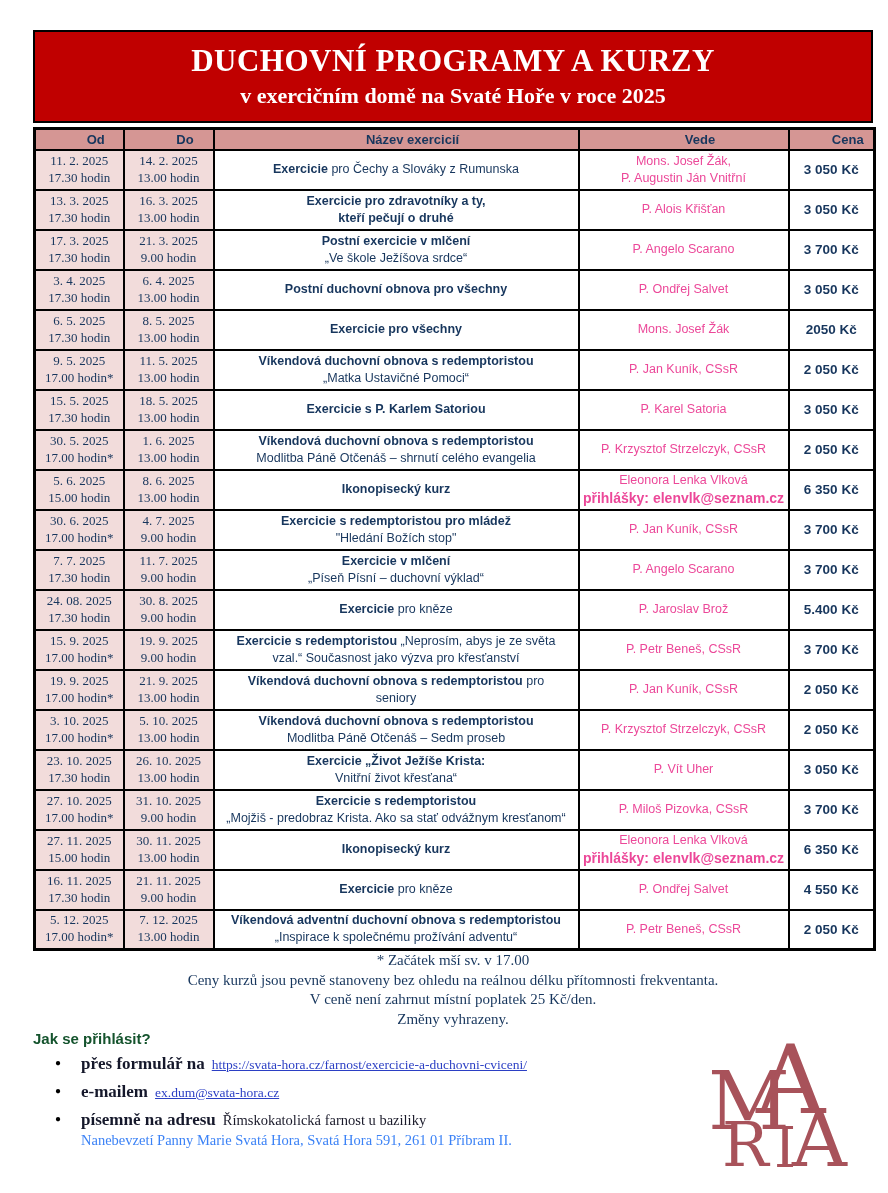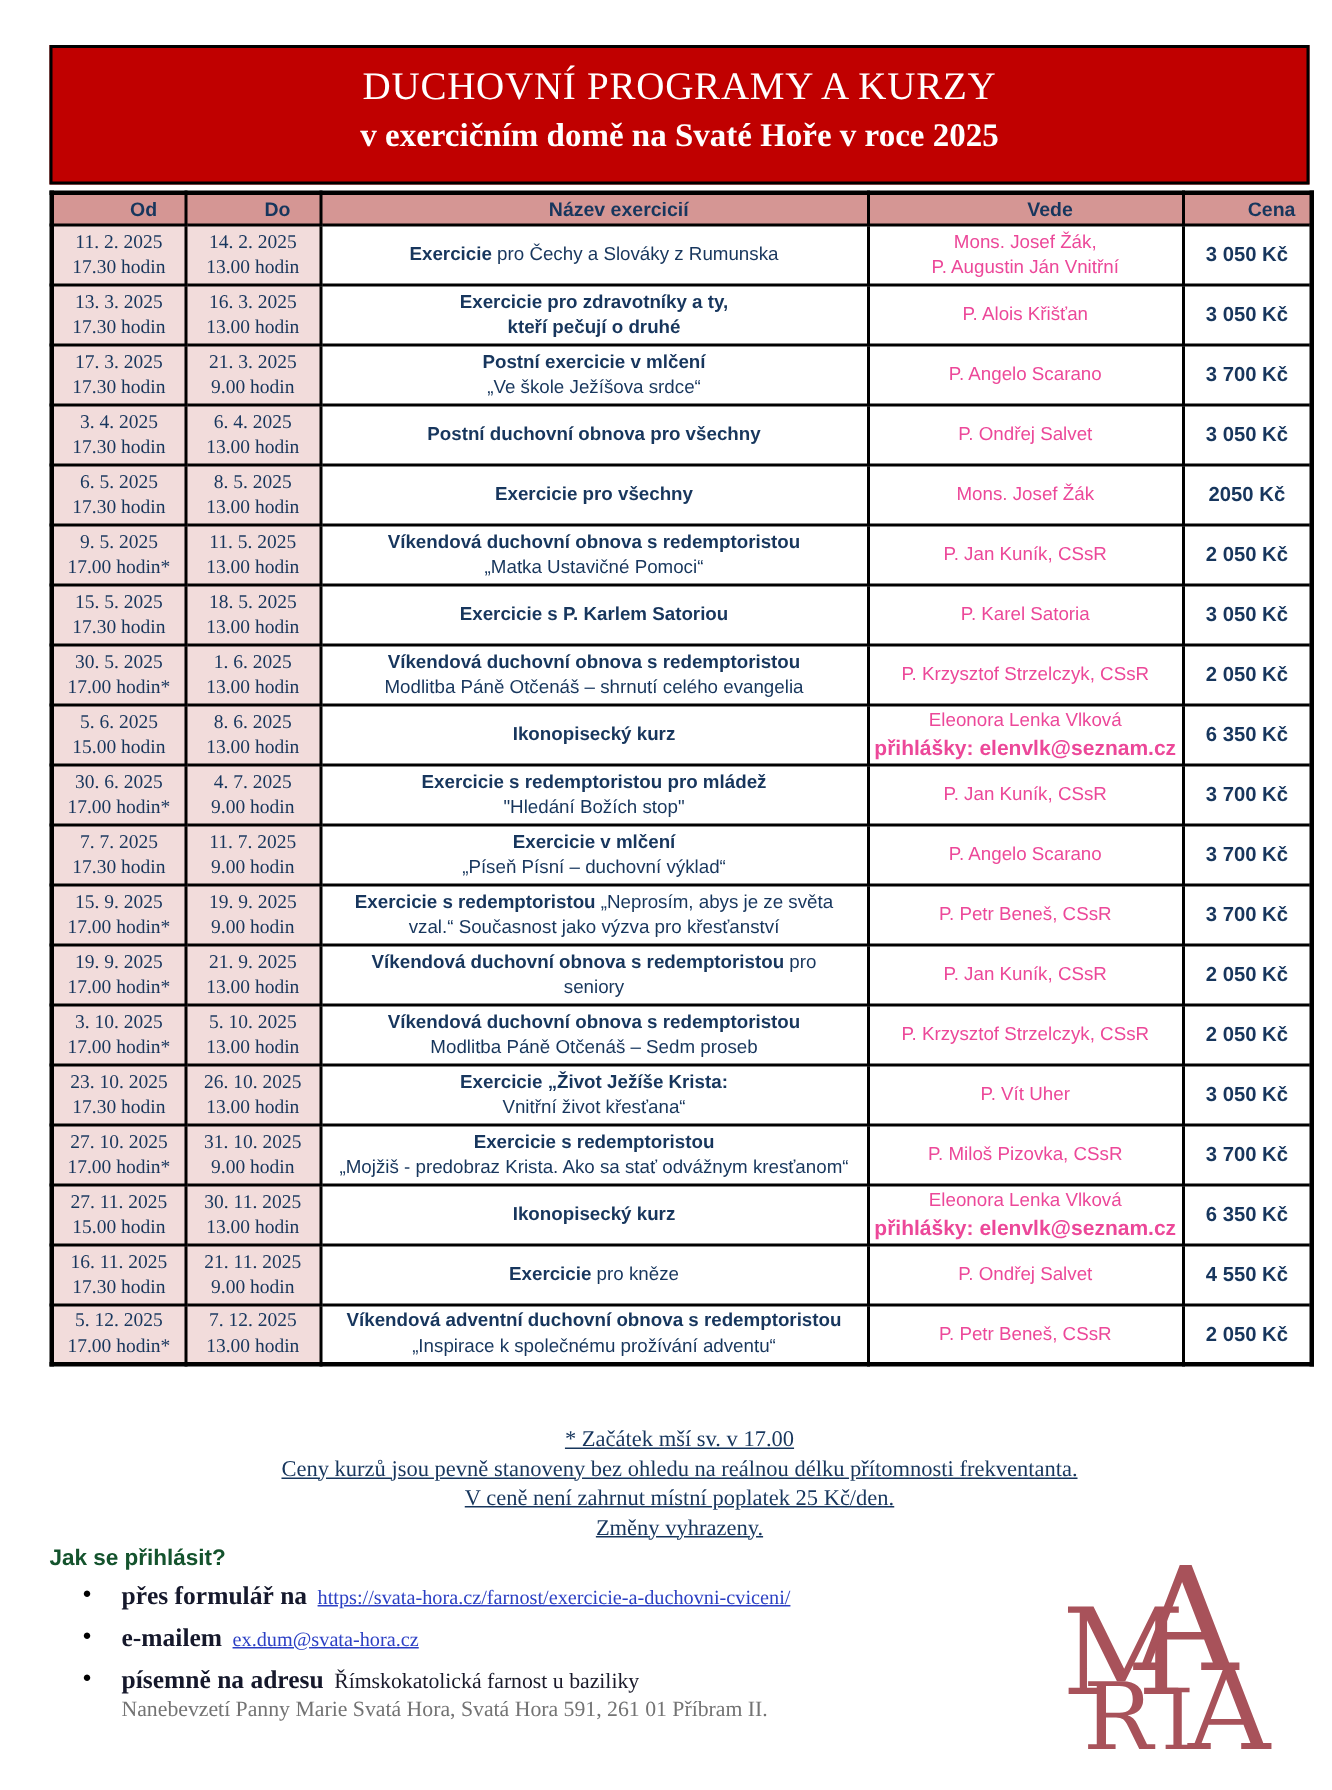--- a/index.html
+++ b/index.html
@@ -8,22 +8,22 @@
     font-family:"Liberation Sans", sans-serif; overflow:hidden;
   }
 
   
   .banner {
     position:absolute; left:33px; top:30px; width:840px; height:93px;
     background:#c00000; border:2px solid #000; box-sizing:border-box;
     text-align:center; color:#fff;
   }
   .banner-title {
-    font-family:"Liberation Serif", serif; font-weight:normal;
-    font-size:26px; margin-top:11px; letter-spacing:0.5px;
+    font-family:"Liberation Serif", serif; font-weight:bold;
+    font-size:31px; margin-top:11px; letter-spacing:0.5px;
   }
   .banner-subtitle {
     font-family:"Liberation Serif", serif; font-weight:bold;
     font-size:22px; margin-top:4px;
   }
 
   
   table.schedule {
     position:absolute; left:33px; top:127px; width:840px;
     border-collapse:collapse; table-layout:fixed;
@@ -52,21 +52,20 @@
   td.vede .b { font-weight:bold; font-size:14px;text-align:center; }
   td.cena {
     color:#17365d; font:bold 13.5px "Liberation Sans", sans-serif;
   }
 
   
   .notes {
     position:absolute; left:33px; top:951px; width:840px;
     text-align:center; color:#17365d;
     font:15px/19.5px "Liberation Serif", serif;
-    text-decoration:underline;
   }
 
   
   .apply-heading {
     position:absolute; left:33px; top:1030px;
     color:#14532d; font:bold 15px "Liberation Sans", sans-serif;
   }
   ul.apply-list {
     position:absolute; left:33px; top:1054px; width:620px;
     list-style:none; margin:0; padding:0;
@@ -77,21 +76,21 @@
     font-size:10px; color:#000;
   }
   .blabel {
     font:bold 17px "Liberation Serif", serif; color:#15182b; margin-right:7px;
   }
   .link {
     font:13.5px "Liberation Serif", serif; color:#2b3fc4;
     text-decoration:underline; cursor:pointer;
   }
   .addr { font:14.5px "Liberation Serif", serif; color:#1a1a2a; }
-  .addr2 { font:14.5px "Liberation Serif", serif; color:#737373; margin-top:2px; margin-left:0px; }
+  .addr2 { font:14.5px "Liberation Serif", serif; color:#3b82f6; margin-top:2px; margin-left:0px; }
 
   
   .logo {
     position:absolute; left:700px; top:1036px; width:165px; height:152px;
     color:#a8525a;
   }
   .logo .lg {
     position:absolute; font-family:"DejaVu Serif", serif; line-height:1;
     color:#a8525a;
   }
@@ -326,20 +325,37 @@
     <td class="nazev">
           <div><b>Exercicie v mlčení</b></div>
           <div><span>„Píseň Písní – duchovní výklad“</span></div>
         </td>
     <td class="vede">
           <div>P. Angelo Scarano</div>
         </td>
     <td class="cena">3 700 Kč</td>
   </tr>
 
+  <tr>
+    <td class="datecell">
+          <div>24. 08. 2025</div>
+          <div>17.30 hodin</div>
+        </td>
+    <td class="datecell">
+          <div>30. 8. 2025</div>
+          <div>9.00 hodin</div>
+        </td>
+    <td class="nazev">
+          <div><b>Exercicie</b><span> pro kněze</span></div>
+        </td>
+    <td class="vede">
+          <div>P. Jaroslav Brož</div>
+        </td>
+    <td class="cena">5.400 Kč</td>
+  </tr>
 
   <tr>
     <td class="datecell">
           <div>15. 9. 2025</div>
           <div>17.00 hodin*</div>
         </td>
     <td class="datecell">
           <div>19. 9. 2025</div>
           <div>9.00 hodin</div>
         </td>

